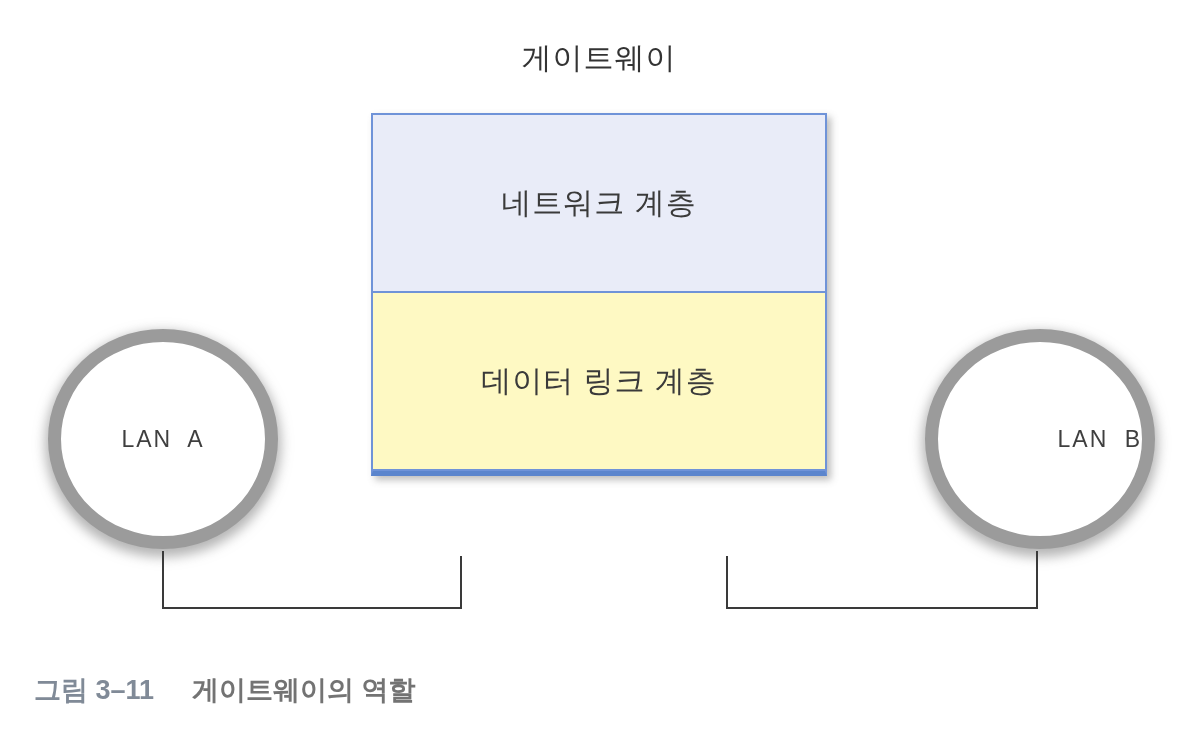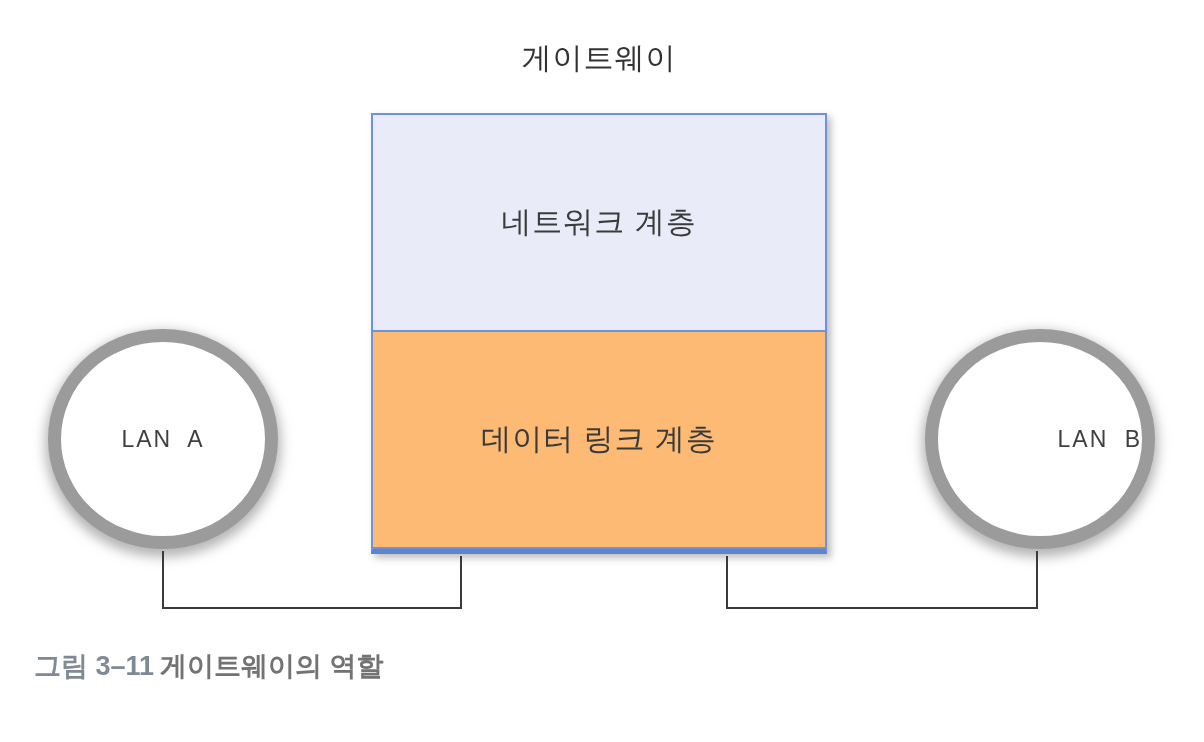--- a/index.html
+++ b/index.html
@@ -25,39 +25,39 @@
     font-size: 30px;
     color: #333333;
     letter-spacing: 1px;
   }
   
   .gw-box {
     position: absolute;
     left: 371px;
     top: 113px;
     width: 456px;
-    height: 441px;
+    height: 363px;
     box-sizing: border-box;
     border: 2px solid #6f93d8;
     border-bottom: 5px solid #5b85cd;
     box-shadow: 4px 4px 7px rgba(110,110,110,0.45);
     display: flex;
     flex-direction: column;
   }
   .gw-row {
     flex: 1 1 0;
     display: flex;
     align-items: center;
     justify-content: center;
     font-size: 30px;
     color: #3a3a3a;
     letter-spacing: 1px;
   }
   .gw-row-1 { background: #e9ecf8; border-bottom: 2px solid #6f93d8; }
-  .gw-row-2 { background: #fdba74; border-bottom: 2px solid #6f93d8; }
+  .gw-row-2 { background: #fef9c3; border-bottom: 2px solid #6f93d8; }
   .gw-row-3 { background: #bfcaee; }
   
   .lan-circle {
     position: absolute;
     width: 204px;
     height: 194px;
     box-sizing: content-box;
     border: 13px solid #9b9b9b;
     border-radius: 50%;
     background: #ffffff;
@@ -80,24 +80,24 @@
   .l-v1 { left: 162px;  top: 551px; width: 2px;   height: 58px; }
   .l-h  { left: 162px;  top: 607px; width: 300px; height: 2px;  }
   .l-v2 { left: 460px;  top: 556px; width: 2px;   height: 53px; }
   .r-v1 { left: 726px;  top: 556px; width: 2px;   height: 53px; }
   .r-h  { left: 726px;  top: 607px; width: 312px; height: 2px;  }
   .r-v2 { left: 1036px; top: 551px; width: 2px;   height: 58px; }
   
   .caption {
     position: absolute;
     left: 34px;
-    top: 648px;
+    top: 672px;
     display: flex;
     align-items: flex-end;
-    gap: 6px;
+    gap: 38px;
     font-weight: bold;
     font-size: 27px;
   }
   .caption-number { color: #808a97; }
   .caption-title  { color: #737373; }
 </style>
 </head>
 <body>
 
 <div class="canvas">

